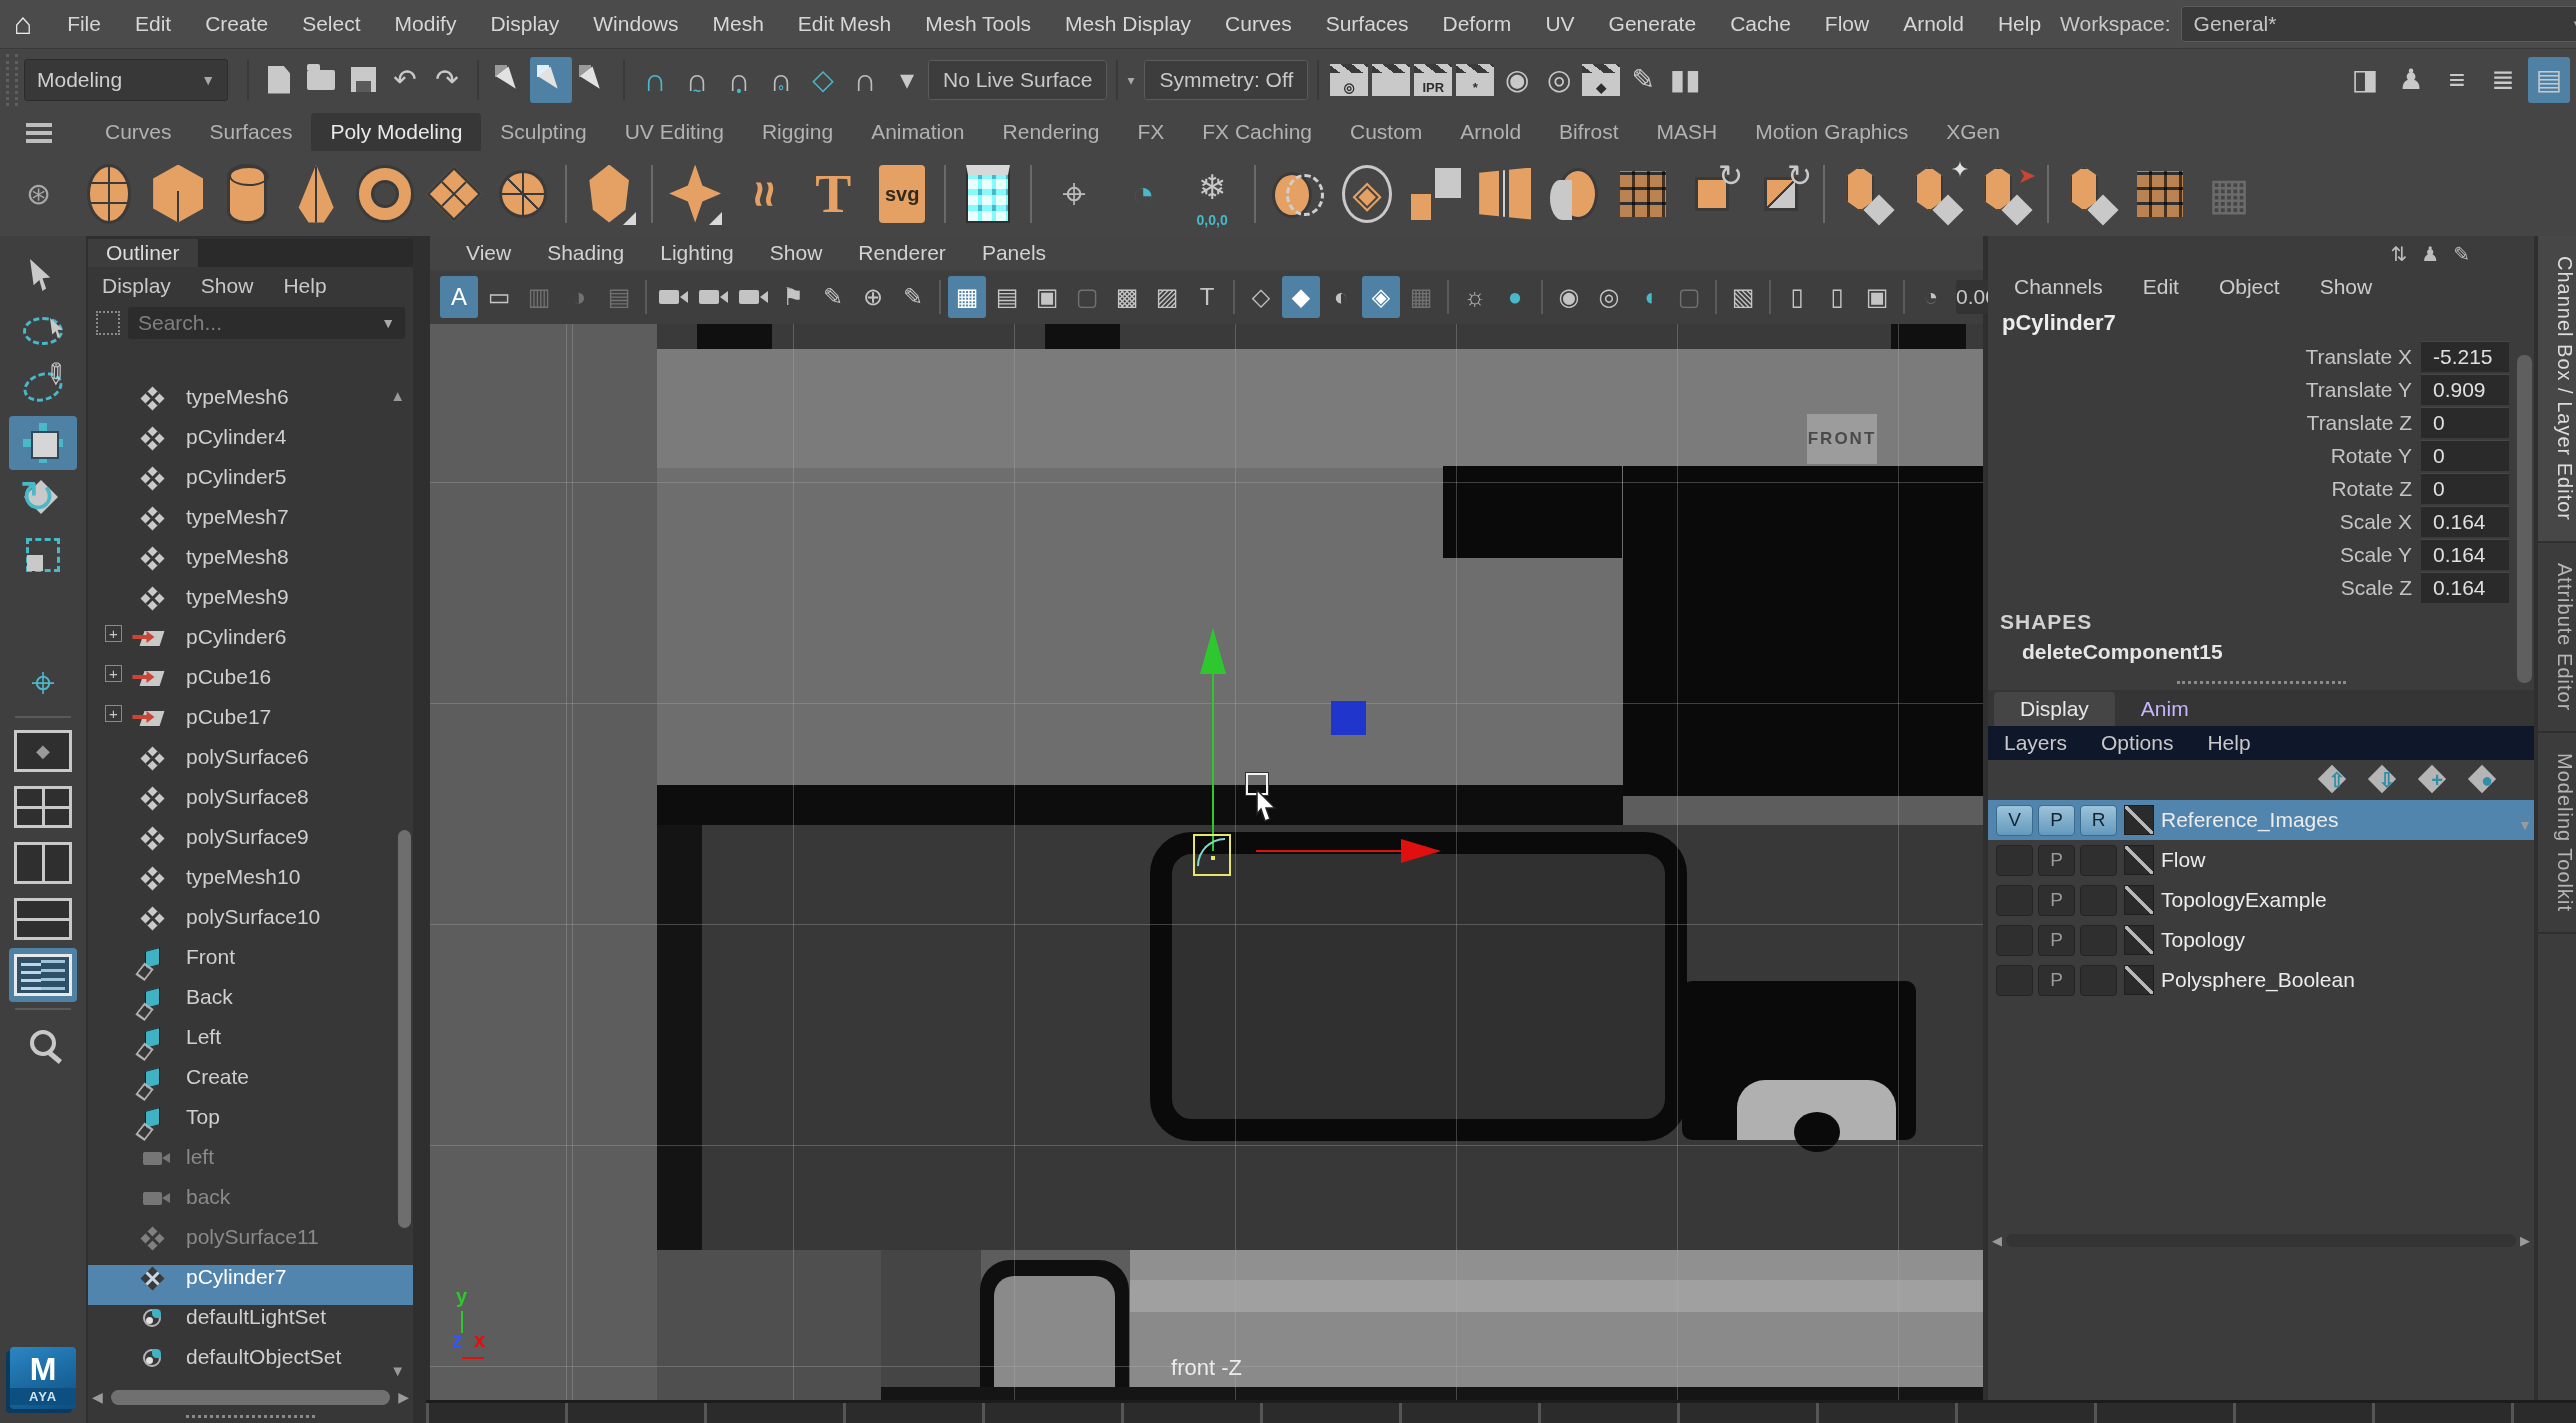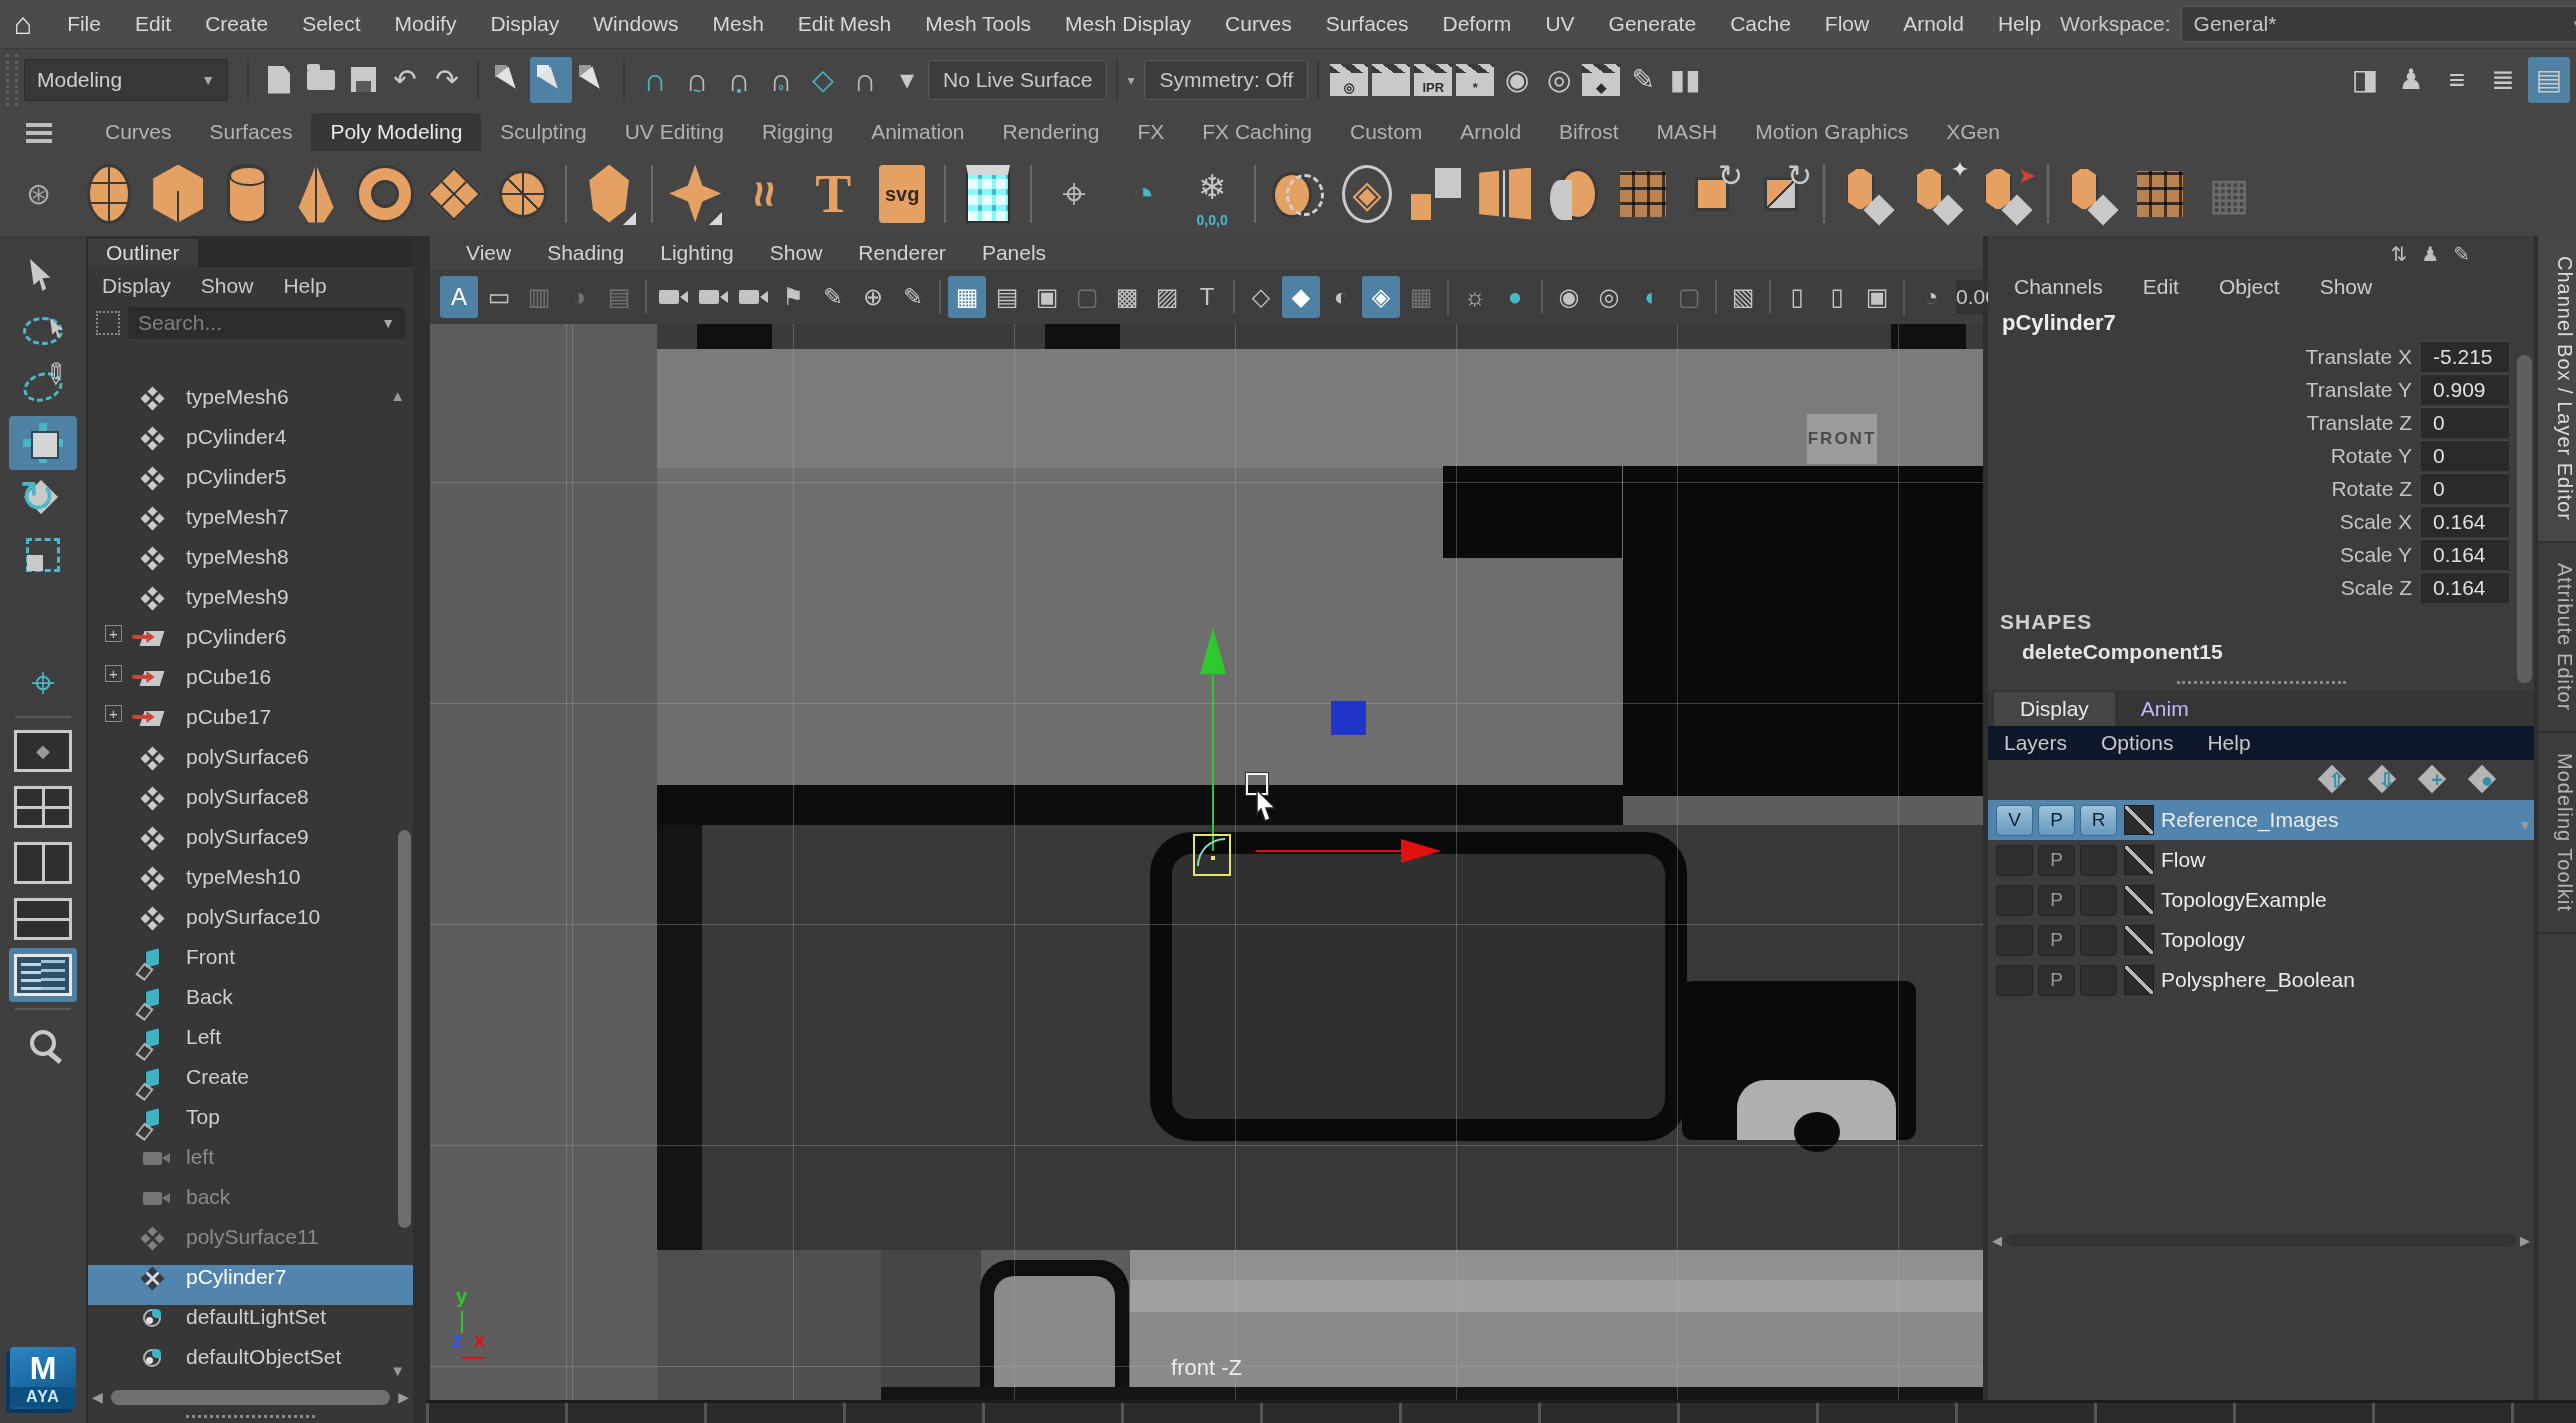--- a/index.html
+++ b/index.html
@@ -122,21 +122,21 @@
 .type-lay4 .lay{background:linear-gradient(#c9c9c9,#c9c9c9) center/100% 3px no-repeat,linear-gradient(#c9c9c9,#c9c9c9) center/3px 100% no-repeat,#2f2f2f}
 .type-lay2 .lay{background:linear-gradient(#c9c9c9,#c9c9c9) center/3px 100% no-repeat,#2f2f2f}
 .type-lay3 .lay{background:linear-gradient(#c9c9c9,#c9c9c9) center/100% 3px no-repeat,#2f2f2f}
 .type-layout2 .lay{border-color:#e8e8e8;background:#2f4f66}
 .type-layout2 .lay::before{content:"";position:absolute;left:4px;top:3px;bottom:3px;width:20px;background:repeating-linear-gradient(0deg,#bcd8e8 0 3px,transparent 3px 8px)}
 .type-layout2 .lay::after{content:"";position:absolute;right:4px;top:3px;bottom:3px;width:24px;background:repeating-linear-gradient(0deg,#9fc4da 0 3px,transparent 3px 9px)}
 .type-zoom .t-shape{width:26px;height:26px;border:4px solid #c9c9c9;border-radius:50%}
 .type-zoom .t-shape::after{content:"";position:absolute;right:-10px;bottom:-8px;width:14px;height:5px;background:#c9c9c9;transform:rotate(40deg)}
 #maya-logo{margin-top:auto;margin-bottom:14px;width:66px;height:62px;border-radius:4px;background:linear-gradient(160deg,#2b86c4,#0d4f80);display:flex;flex-direction:column;align-items:center;justify-content:center;box-shadow:-4px 4px 0 #0a3a5e}
 #maya-logo .m{color:#fff;font-size:32px;font-weight:bold}
-#maya-logo .aya{color:#cfe6f4;font-size:16px;font-weight:bold;letter-spacing:1px;background:#0d4f80;width:100%;text-align:center;padding:1px 0}
+#maya-logo .aya{color:#cfe6f4;font-size:13px;font-weight:bold;letter-spacing:1px;background:#0d4f80;width:100%;text-align:center;padding:1px 0}
 
 #outliner{position:absolute;left:88px;top:239px;width:325px;bottom:0;background:#373737;display:flex;flex-direction:column}
 .out-tabbar{height:28px;background:#2a2a2a;display:flex}
 .out-tab{background:#3d3d3d;color:#dcdcdc;padding:1px 18px;display:flex;align-items:center}
 .out-menus{display:flex;gap:30px;padding:7px 0 5px 14px;color:#c8c8c8}
 .out-search{display:flex;align-items:center;gap:8px;padding:4px 8px 8px 8px}
 .filter-ic{width:24px;height:24px;border:2px dotted #8a8a8a;position:relative;flex:none}
 .searchbox{flex:1;height:32px;background:#2c2c2c;border-radius:3px;display:flex;align-items:center;padding:0 10px;color:#7f7f7f}
 .searchbox .dn{margin-left:auto;color:#aaa;font-size:14px}
 .out-list{flex:1;position:relative;padding-top:38px;overflow:hidden}

